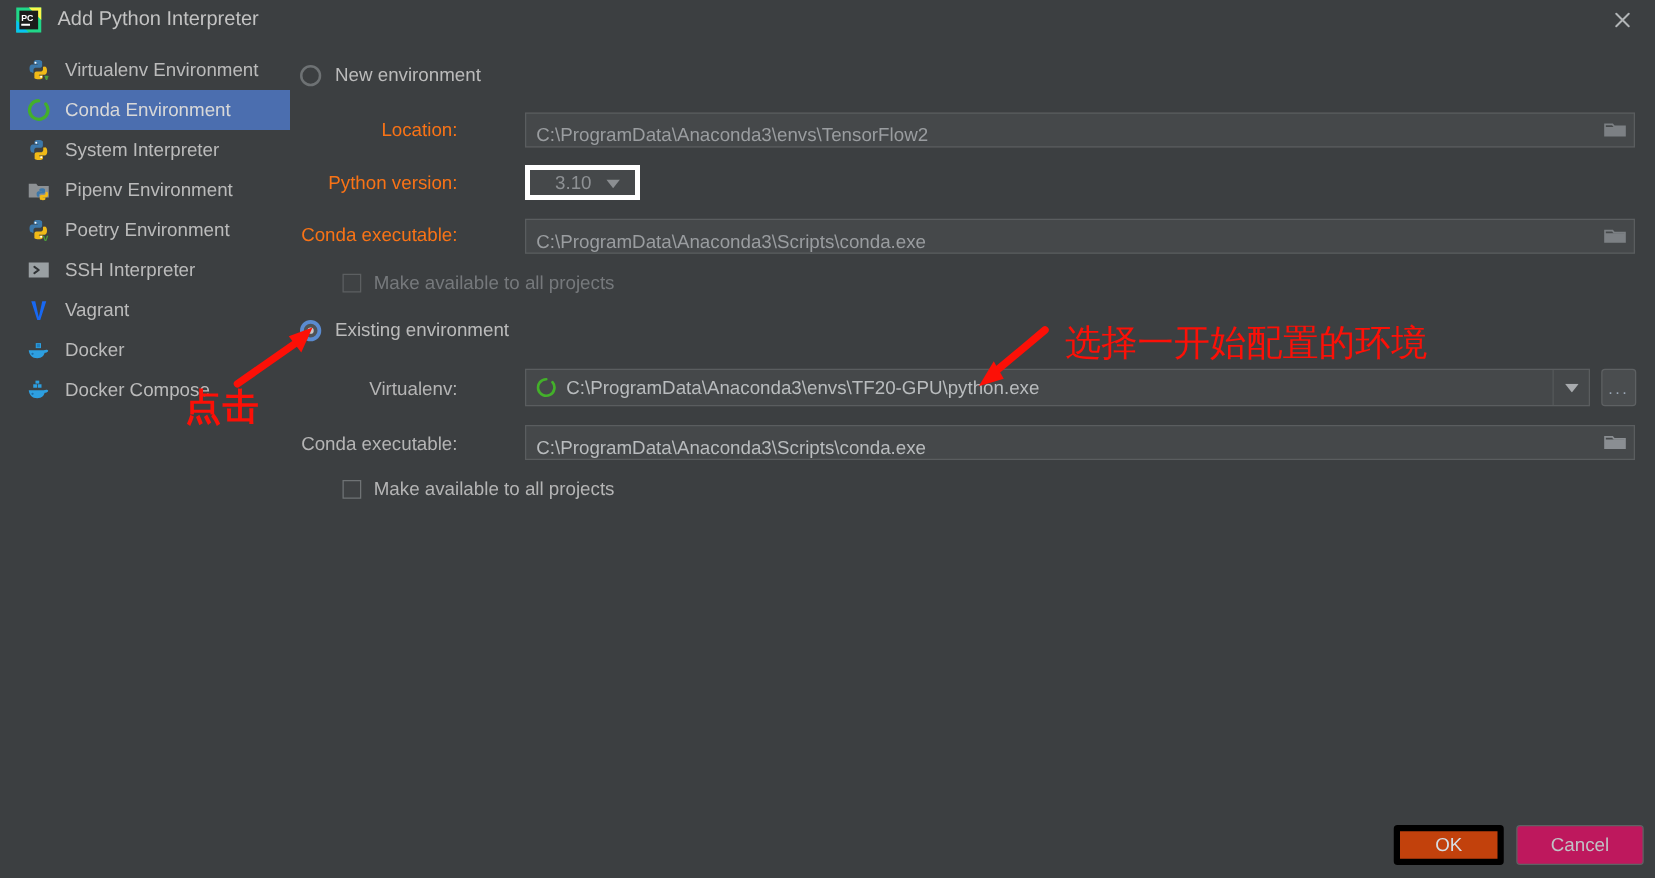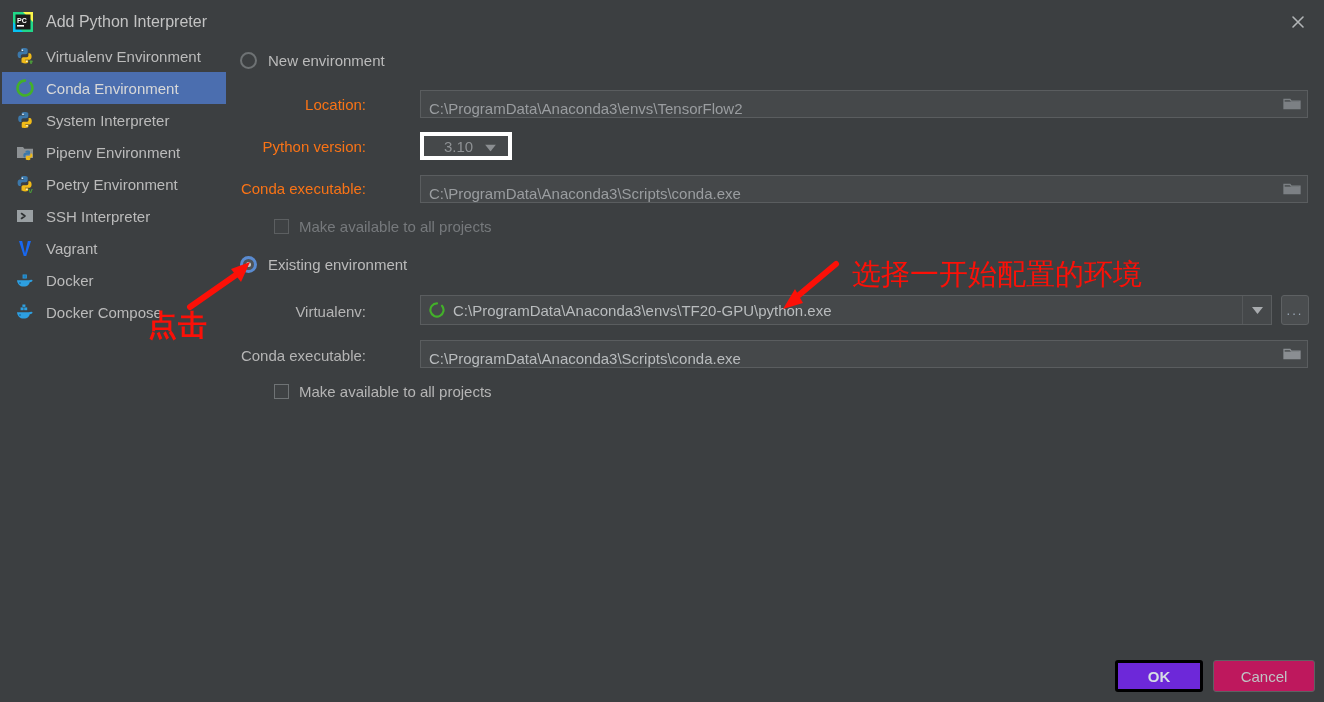--- a/index.html
+++ b/index.html
@@ -14,21 +14,21 @@
     overflow: hidden;
     font-family: "Liberation Sans", sans-serif;
     font-size: 15px;
     color: #bbbbbb;
     -webkit-font-smoothing: antialiased;
   }
 
   
   #titlebar {
     position: absolute;
-    left: 0; top: 6px;
+    left: 0; top: 0;
     width: 1324px; height: 32px; text-align: right;
   }
   #app-icon {
     position: absolute;
     left: 12px; top: 5px;
     width: 22px; height: 22px;
   }
   #title-text {
     position: absolute;
     left: 46px; top: 5px;
@@ -41,21 +41,21 @@
     position: absolute;
     right: 8px; top: 2px;
     width: 36px; height: 28px;
     display: flex; align-items: center; justify-content: center;
     cursor: pointer;
   }
 
   
   #sidebar {
     position: absolute;
-    left: 2px; top: 40px;
+    left: 8px; top: 40px;
     width: 224px;
   }
   .side-item {
     position: relative;
     height: 32px;
     display: flex;
     align-items: center;
     padding-left: 12px;
     box-sizing: border-box;
     cursor: pointer;
@@ -230,24 +230,23 @@
     box-sizing: border-box;
     height: 32px;
     border-radius: 3px;
     display: flex;
     align-items: center;
     justify-content: center;
     font-size: 15px;
     cursor: pointer;
   }
   #ok-button {
-    background: #6d28d9;
-    border: 3px solid #000000;
+    background: #c2410c;
+    border: 5px solid #000000;
     color: #d6dde4;
-    font-weight: bold;
   }
   #cancel-button {
     background: #be185d;
     border: 1px solid #5e6163;
     color: #c0c3c5;
   }
 
   
   #anno-layer {
     position: absolute;

